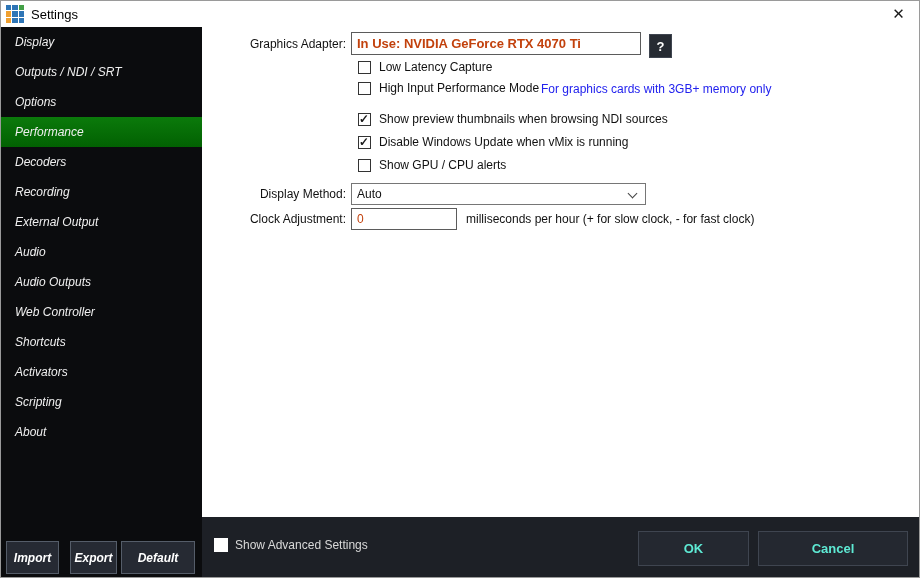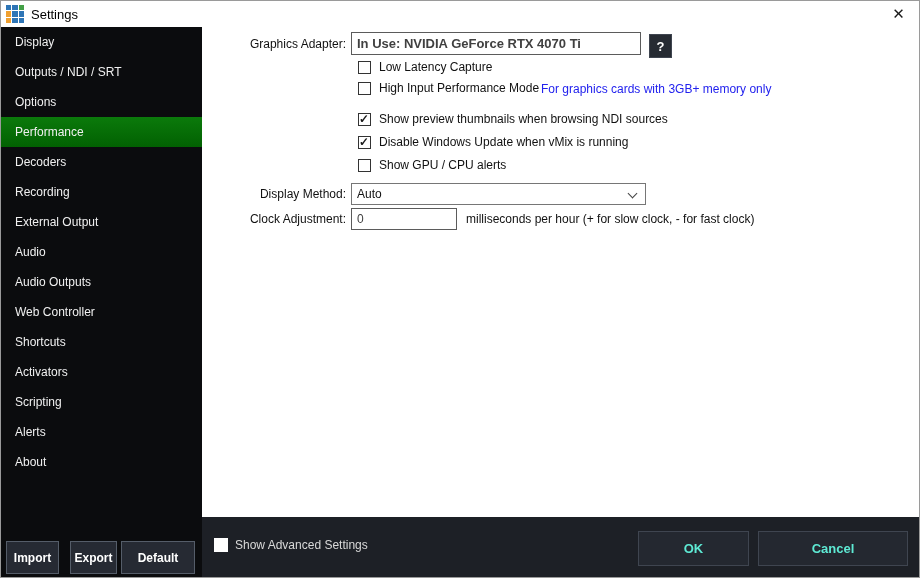--- a/index.html
+++ b/index.html
@@ -15,21 +15,21 @@
   }
   .logo { width:18px; height:18px; margin-left:5px; display:grid;
     grid-template-columns:repeat(3,1fr); grid-template-rows:repeat(3,1fr); gap:1px; }
   .logo div { width:100%; height:100%; }
   .title-text { margin-left:7px; font-size:13px; color:#000000; }
   .close-btn {
     position:absolute; right:0; top:0; width:45px; height:26px; display:flex;
     align-items:center; justify-content:center; font-size:15px; color:#1a1a1a; cursor:pointer;
   }
   
-  .sidebar { position:absolute; left:0; top:26px; width:201px; height:552px; background:#0b0c0e; }
+  .sidebar { position:absolute; left:0; top:26px; width:201px; height:552px; background:#0b0c0e;font-style:italic; }
   .side-item {
     height:30px; line-height:30px; padding-left:14px; font-size:12px; color:#f0f0f0;
     cursor:pointer; white-space:nowrap;
   }
   .side-item.active { background:linear-gradient(180deg,#0b7a0b 0%,#026102 100%); }
   .side-buttons { position:absolute; left:0; top:514px; width:201px; height:38px; }
   .side-btn {
     position:absolute; top:0; height:33px; background:#262a33; border:1px solid #555d69;
     color:#ffffff; font-size:12px; font-weight:bold; display:flex; align-items:center;
     justify-content:center; cursor:pointer;
@@ -38,21 +38,21 @@
   .side-btn.export { left:69px; width:47px; }
   .side-btn.default { left:120px; width:74px; }
   
   .content { position:absolute; left:201px; top:26px; width:719px; height:490px; background:#ffffff; }
   .field-label {
     position:absolute; left:0; width:144px; text-align:right; font-size:12px; color:#111111;
     line-height:22px; white-space:nowrap;
   }
   .text-input {
     position:absolute; border:1px solid #5b5b5b; background:#ffffff; font-family:"Liberation Sans",sans-serif;
-    font-size:13px; padding:0 5px; color:#404040;
+    font-size:13px; padding:0 5px; color:#c2410c;
   }
   .gpu-input { left:149px; top:5px; width:290px; height:23px; font-weight:bold; }
   .help-btn {
     position:absolute; left:447px; top:7px; width:23px; height:24px; background:#262b33;
     border:1px solid #3f4550; color:#ffffff; font-weight:bold; font-size:13px;
     display:flex; align-items:center; justify-content:center; cursor:pointer;
   }
   .cb-row { position:absolute; left:156px; display:flex; align-items:flex-end; gap:8px; height:14px; }
   .checkbox {
     width:13px; height:13px; background:#ffffff; border:1px solid #333333; position:relative;
@@ -114,21 +114,20 @@
     <div class="side-item active">Performance</div>
     <div class="side-item">Decoders</div>
     <div class="side-item">Recording</div>
     <div class="side-item">External Output</div>
     <div class="side-item">Audio</div>
     <div class="side-item">Audio Outputs</div>
     <div class="side-item">Web Controller</div>
     <div class="side-item">Shortcuts</div>
     <div class="side-item">Activators</div>
     <div class="side-item">Scripting</div>
-    <div class="side-item">Alerts</div>
     <div class="side-item">About</div>
 
     <div class="side-buttons">
       <div class="side-btn import">Import</div>
       <div class="side-btn export">Export</div>
       <div class="side-btn default">Default</div>
     </div>
   </div>
 
   <div class="content">

